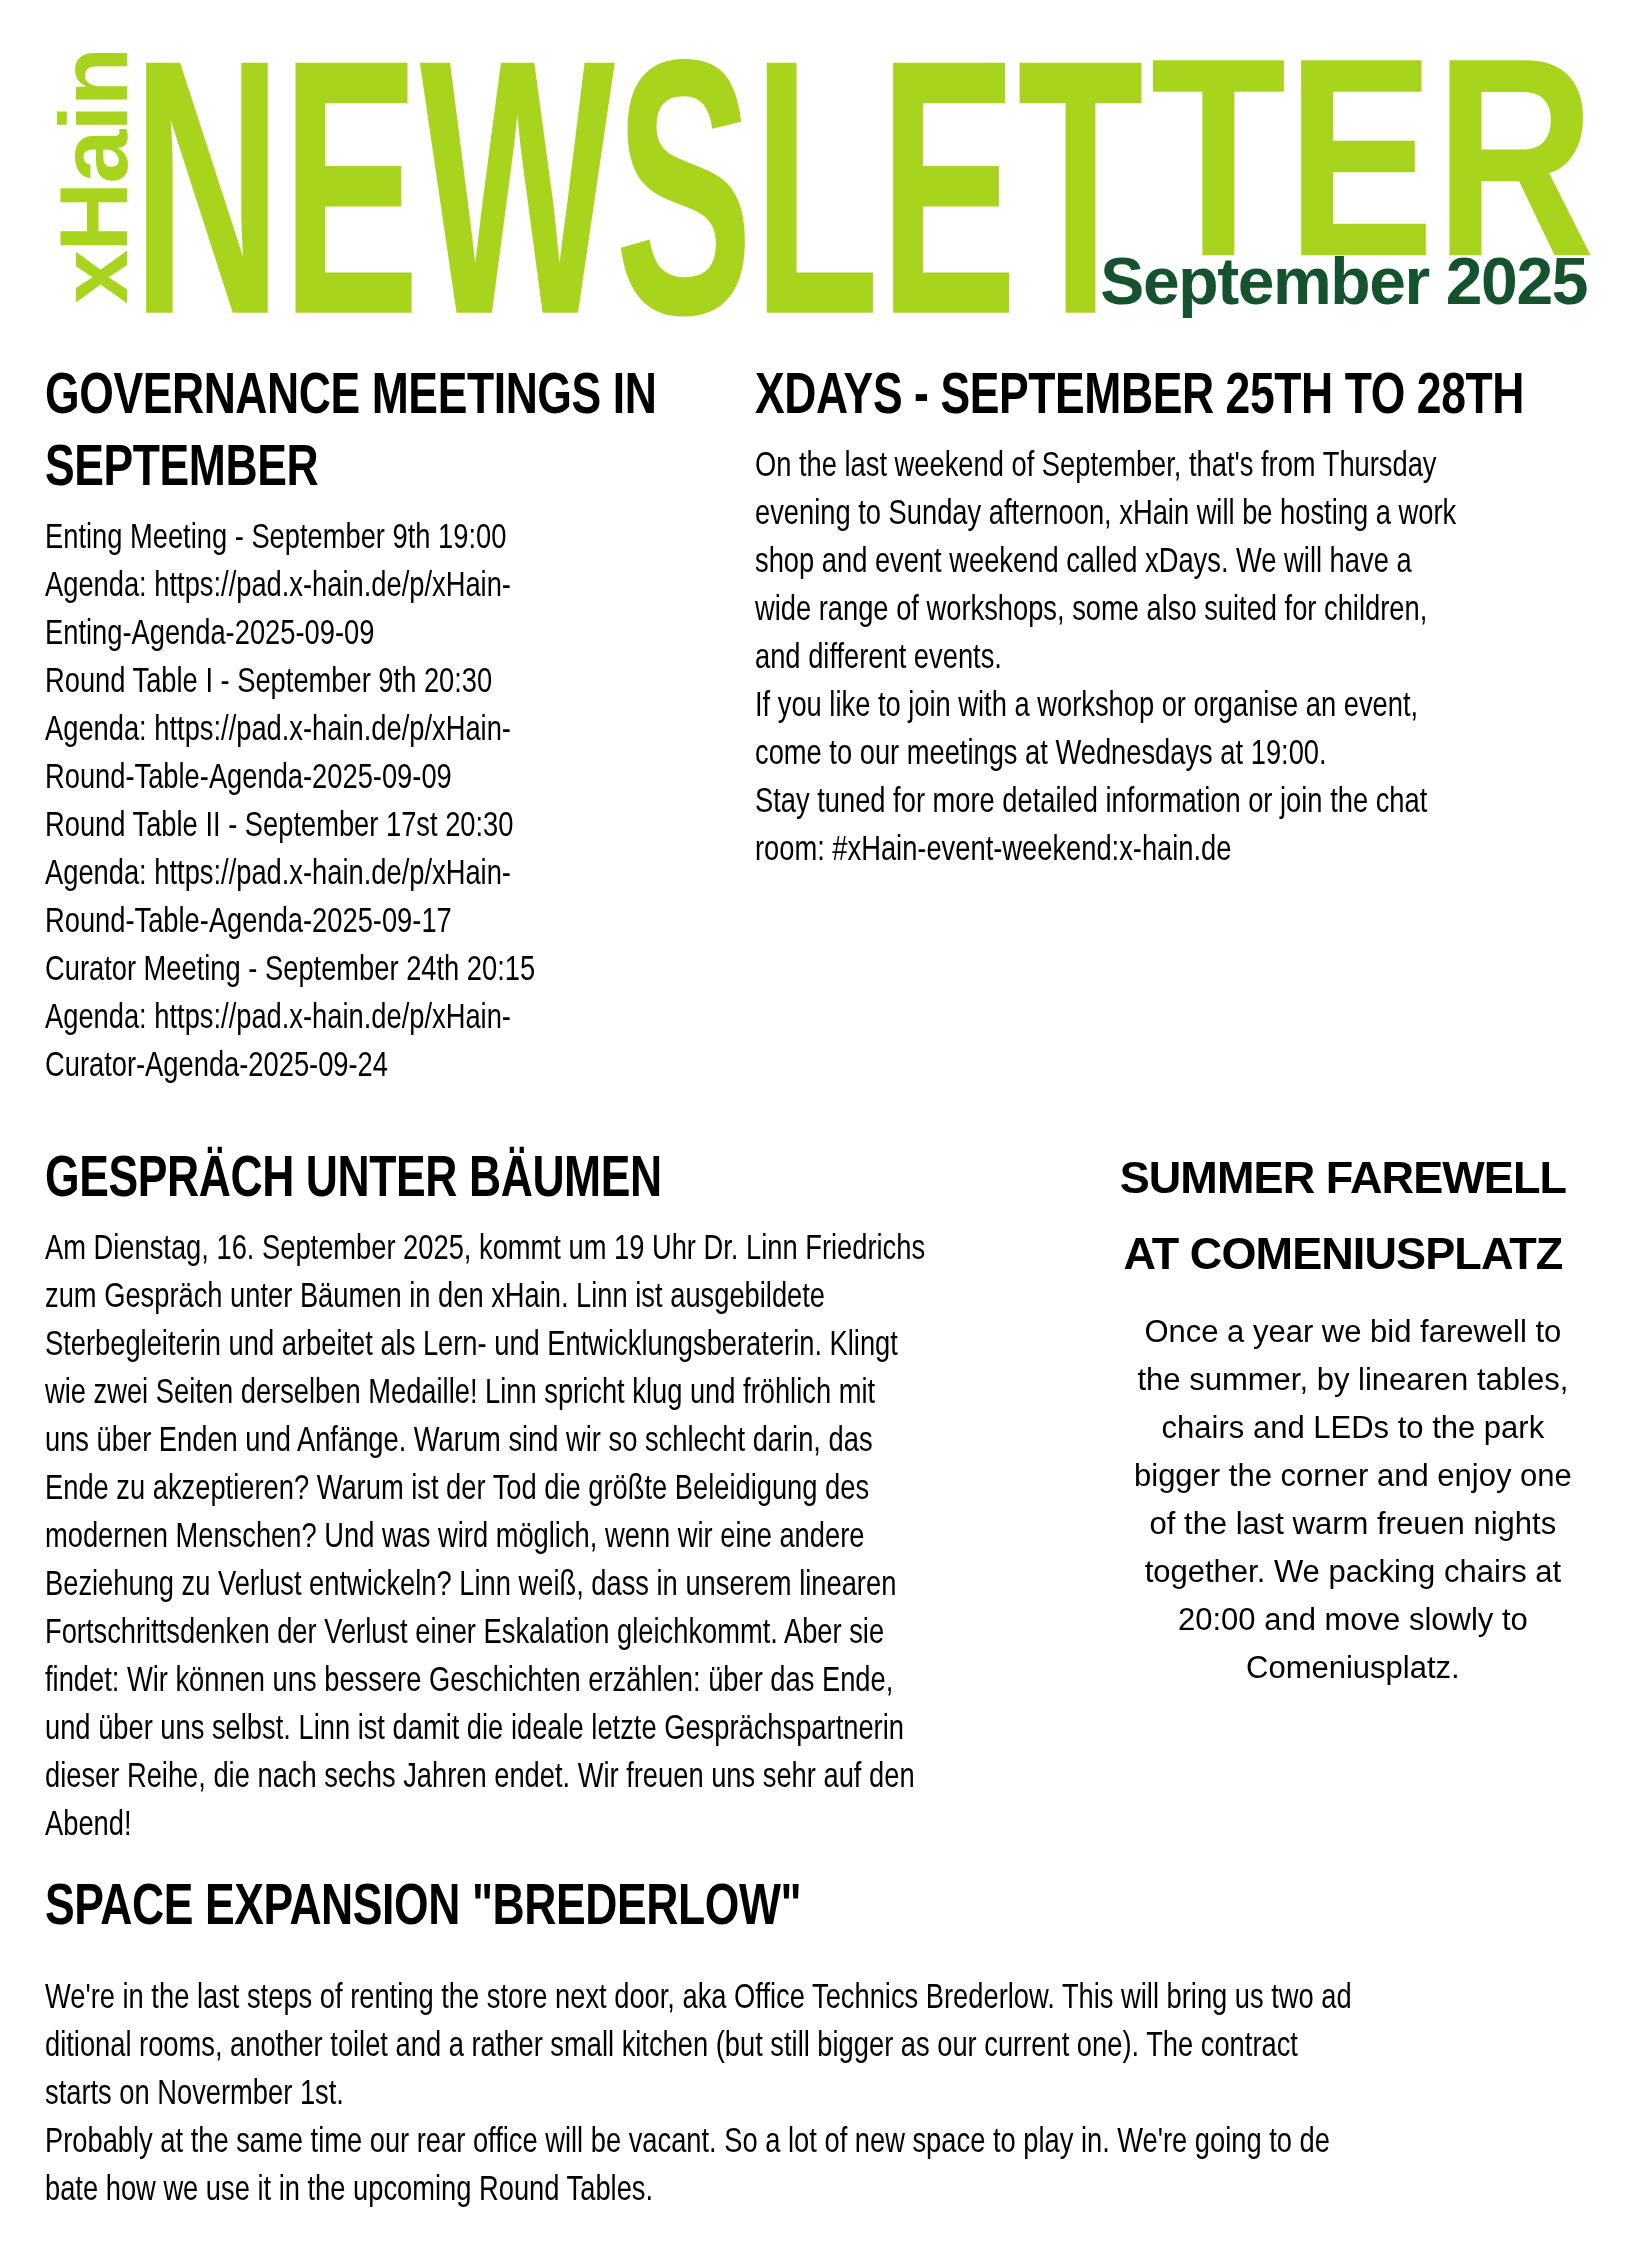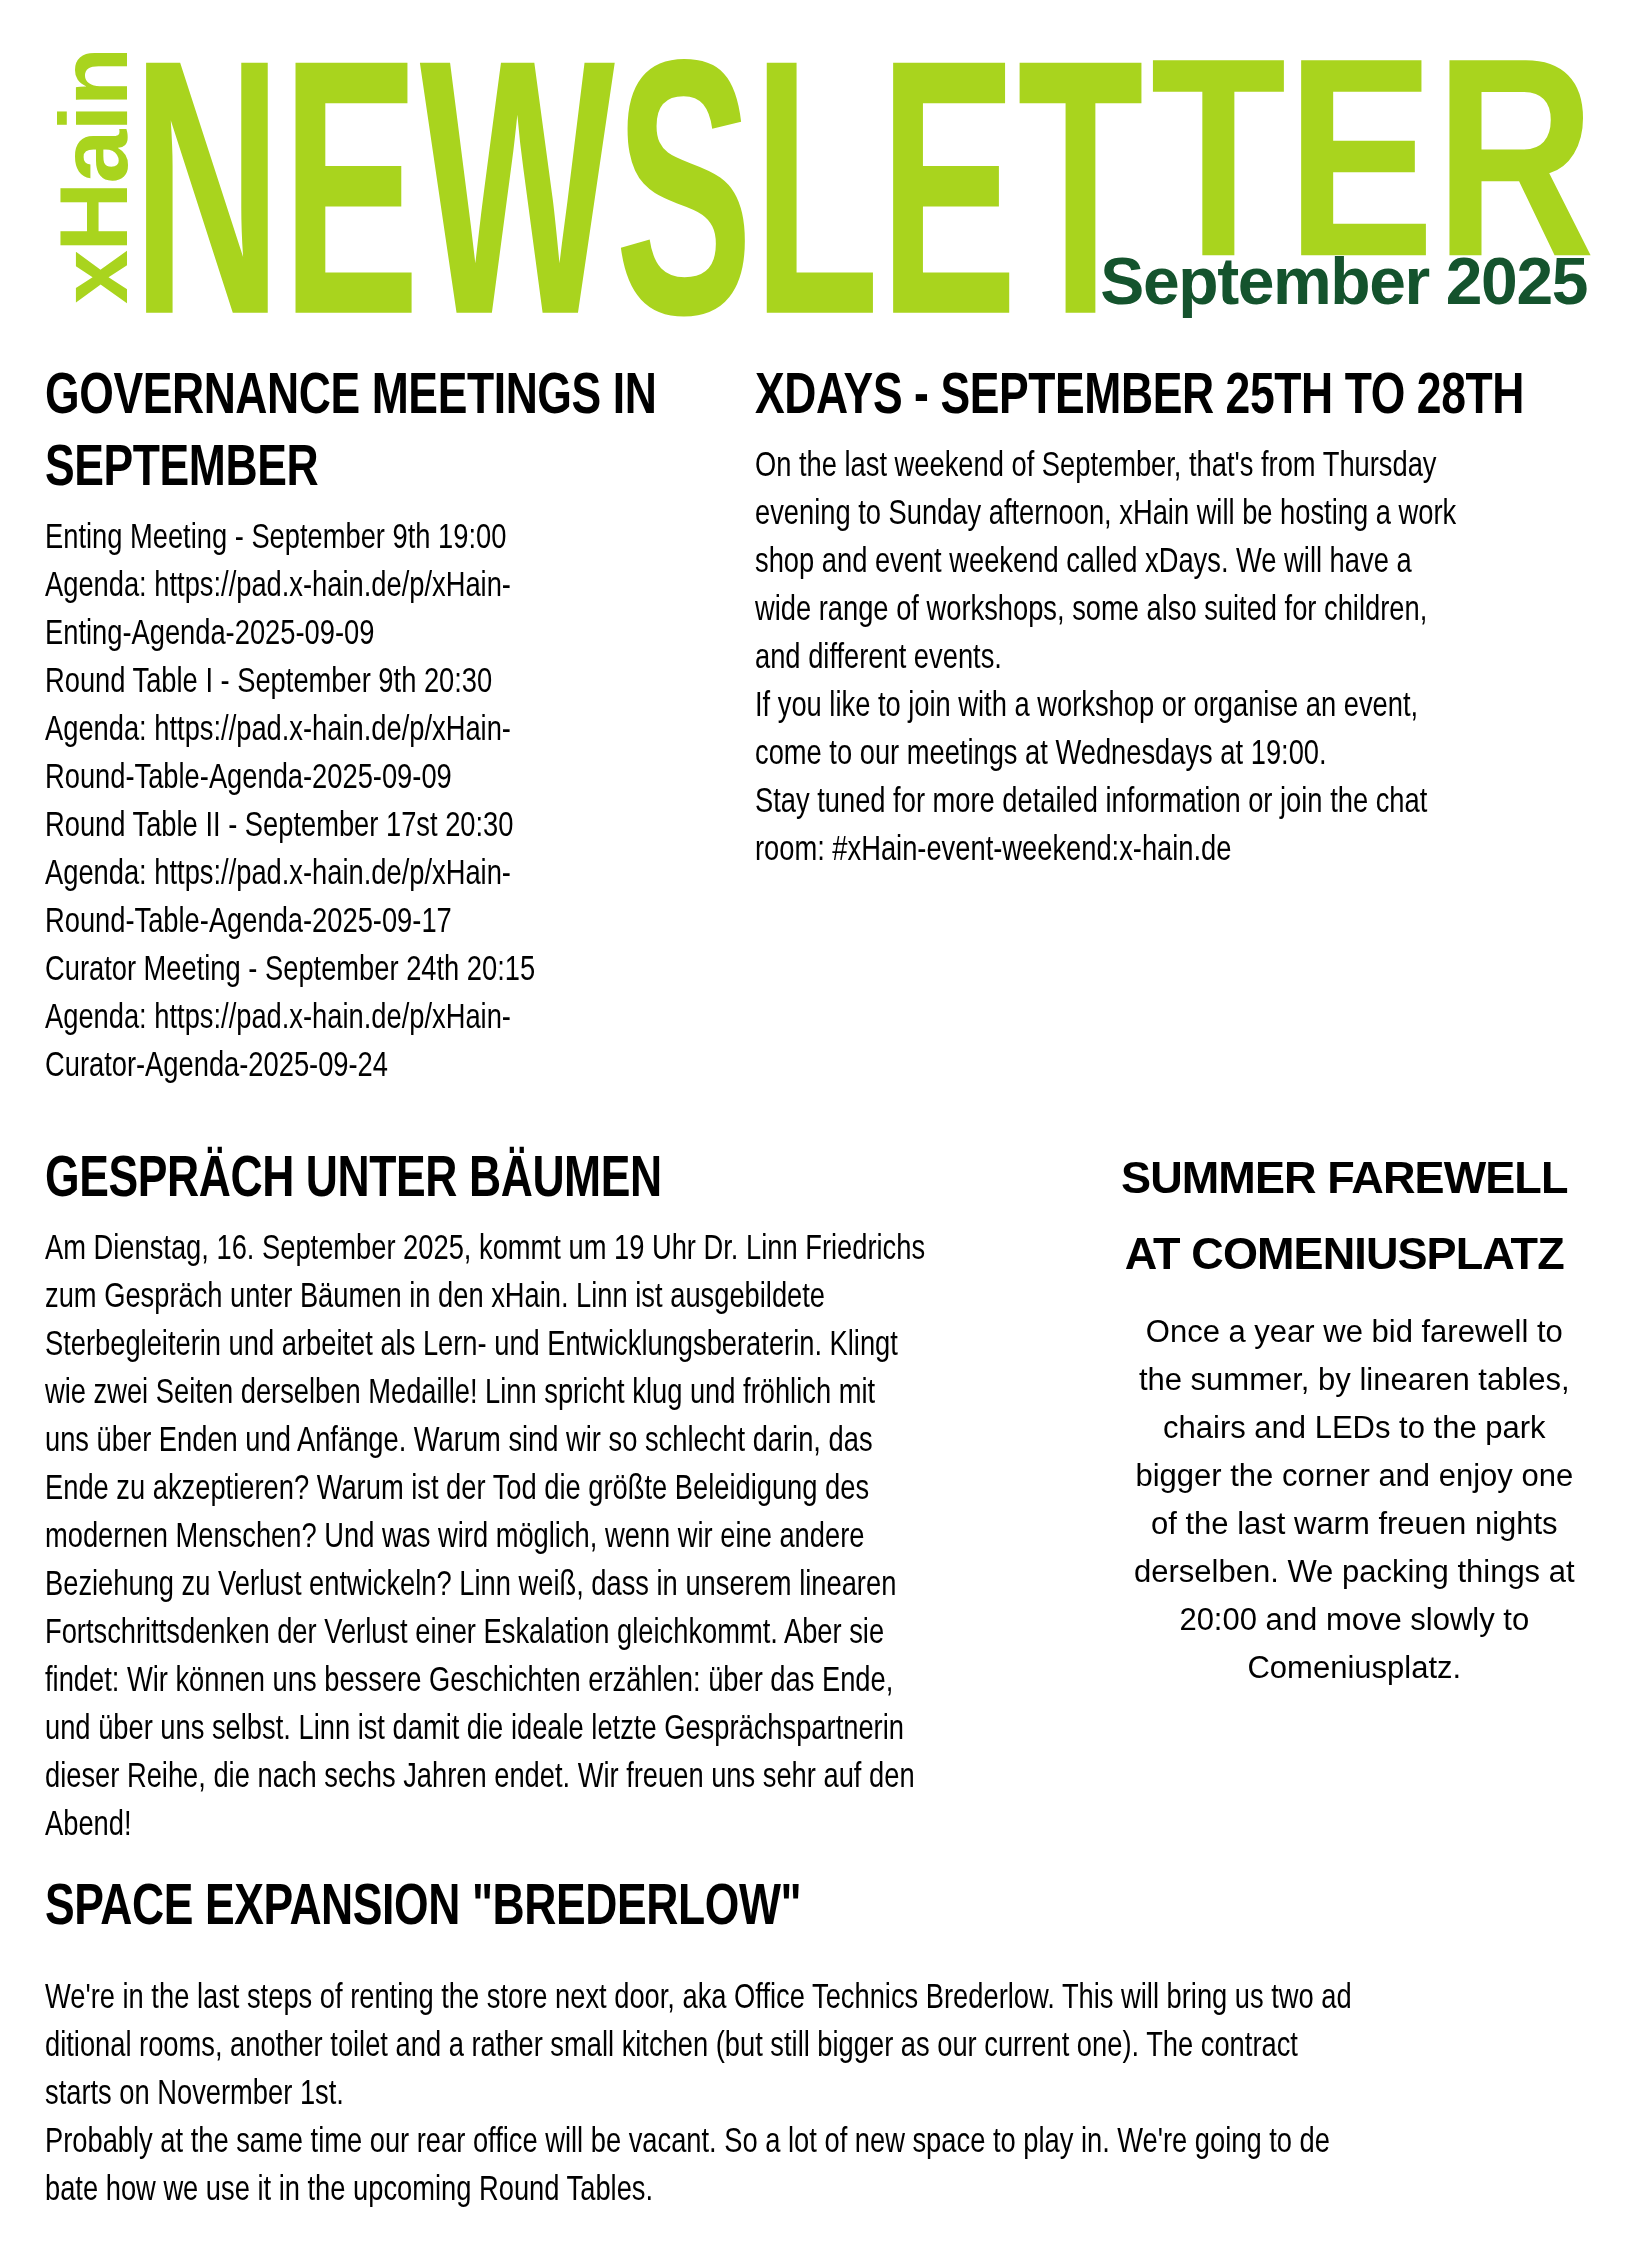--- a/index.html
+++ b/index.html
@@ -157,21 +157,21 @@
     <div class="heading">
       <div>SUMMER FAREWELL</div>
       <div>AT COMENIUSPLATZ</div>
     </div>
     <div class="body">
         <div class="line">Once a year we bid farewell to</div>
         <div class="line">the summer, by linearen tables,</div>
         <div class="line">chairs and LEDs to the park</div>
         <div class="line">bigger the corner and enjoy one</div>
         <div class="line">of the last warm freuen nights</div>
-        <div class="line">derselben. We packing things at</div>
+        <div class="line">together. We packing chairs at</div>
         <div class="line">20:00 and move slowly to</div>
         <div class="line">Comeniusplatz.</div>
       </div>
   </section>
 
   <section class="section sec-space cond">
     <div class="heading">SPACE EXPANSION "BREDERLOW"</div>
     <div class="body">
         <div class="line">We're in the last steps of renting the store next door, aka Office Technics Brederlow. This will bring us two ad</div>
         <div class="line">ditional rooms, another toilet and a rather small kitchen (but still bigger as our current one). The contract</div>

